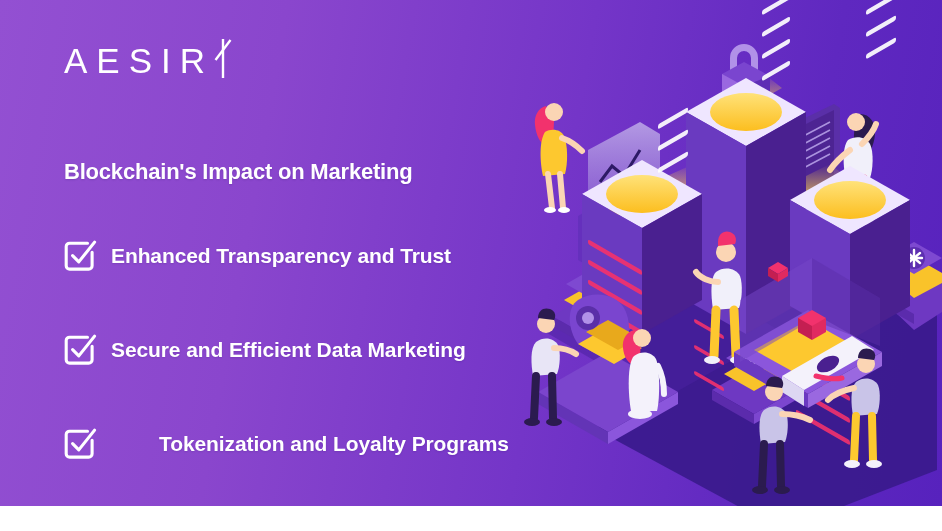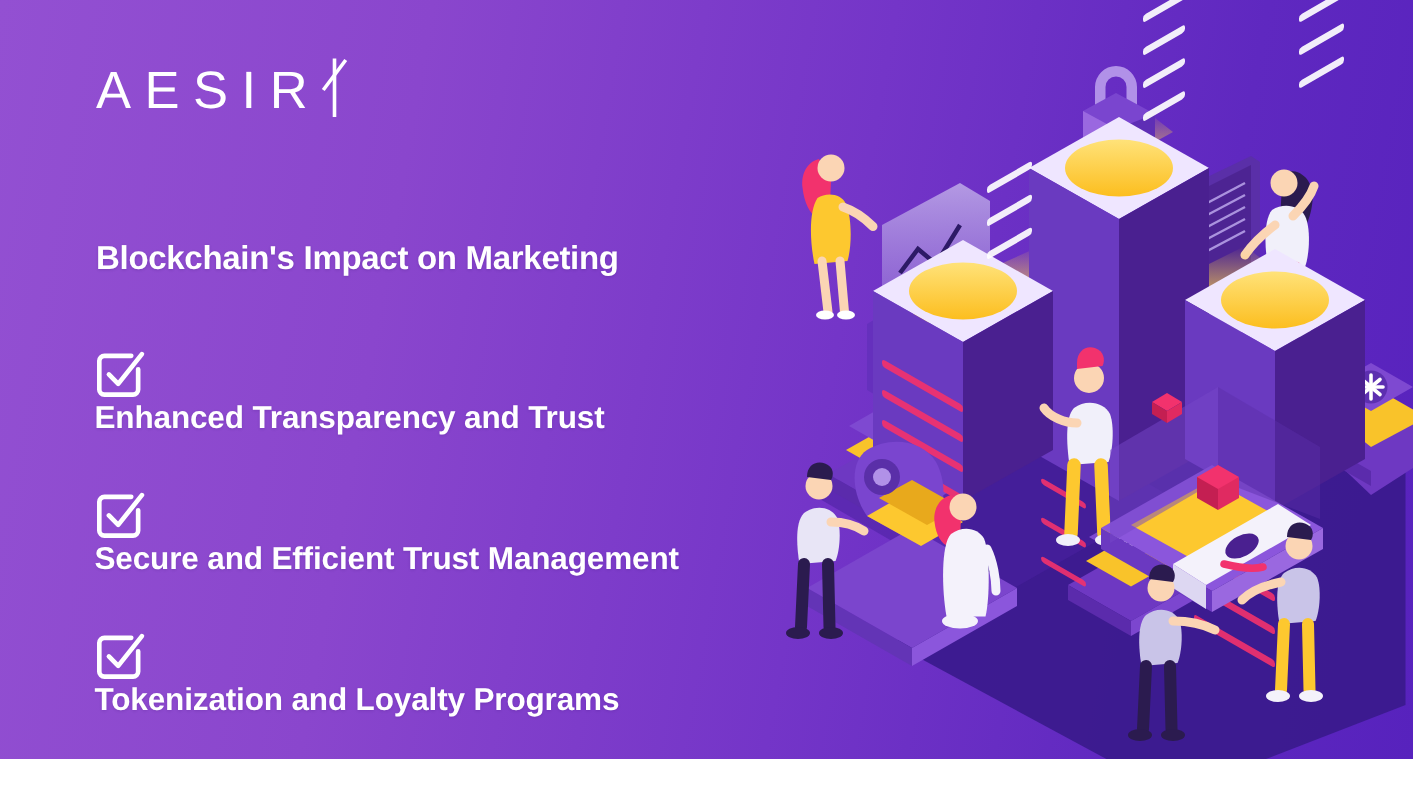--- a/index.html
+++ b/index.html
@@ -59,26 +59,25 @@
 
   
   .bullets {
     position: absolute;
     left: 63px;
     top: 233px;
     width: 520px;
   }
   .bullet {
     display: flex;
-    align-items: flex-start;
+    align-items: center;
     height: 46px;
     margin-bottom: 48px;
-    flex-direction: column;
-  }
-  .bullet:last-child { margin-bottom: 0; }
+  }
+  .bullet:last-child { margin-bottom: 0; gap: 48px; }
   .check-icon {
     flex: 0 0 auto;
     width: 34px;
     height: 34px;
     position: relative;
     margin-right: 14px;
   }
   .bullet-label {
     color: #ffffff;
     font-size: 21px;
@@ -127,21 +126,21 @@
       <span class="bullet-label">Enhanced Transparency and Trust</span>
     </div>
 
     <div class="bullet">
       <span class="check-icon">
         <svg width="34" height="34" viewBox="0 0 34 34" fill="none" xmlns="http://www.w3.org/2000/svg">
           <path d="M24.5 4.2H6.6A3.4 3.4 0 0 0 3.2 7.6v19.1a3.4 3.4 0 0 0 3.4 3.4h19.1a3.4 3.4 0 0 0 3.4-3.4V13.2" stroke="#ffffff" stroke-width="3.1" stroke-linecap="round" stroke-linejoin="round"></path>
           <path d="M9.6 16.6l6.2 6.3L31.6 3.1" stroke="#ffffff" stroke-width="3.1" stroke-linecap="round" stroke-linejoin="round"></path>
         </svg>
       </span>
-      <span class="bullet-label">Secure and Efficient Trust Management</span>
+      <span class="bullet-label">Secure and Efficient Data Marketing</span>
     </div>
 
     <div class="bullet">
       <span class="check-icon">
         <svg width="34" height="34" viewBox="0 0 34 34" fill="none" xmlns="http://www.w3.org/2000/svg">
           <path d="M24.5 4.2H6.6A3.4 3.4 0 0 0 3.2 7.6v19.1a3.4 3.4 0 0 0 3.4 3.4h19.1a3.4 3.4 0 0 0 3.4-3.4V13.2" stroke="#ffffff" stroke-width="3.1" stroke-linecap="round" stroke-linejoin="round"></path>
           <path d="M9.6 16.6l6.2 6.3L31.6 3.1" stroke="#ffffff" stroke-width="3.1" stroke-linecap="round" stroke-linejoin="round"></path>
         </svg>
       </span>
       <span class="bullet-label">Tokenization and Loyalty Programs</span>

